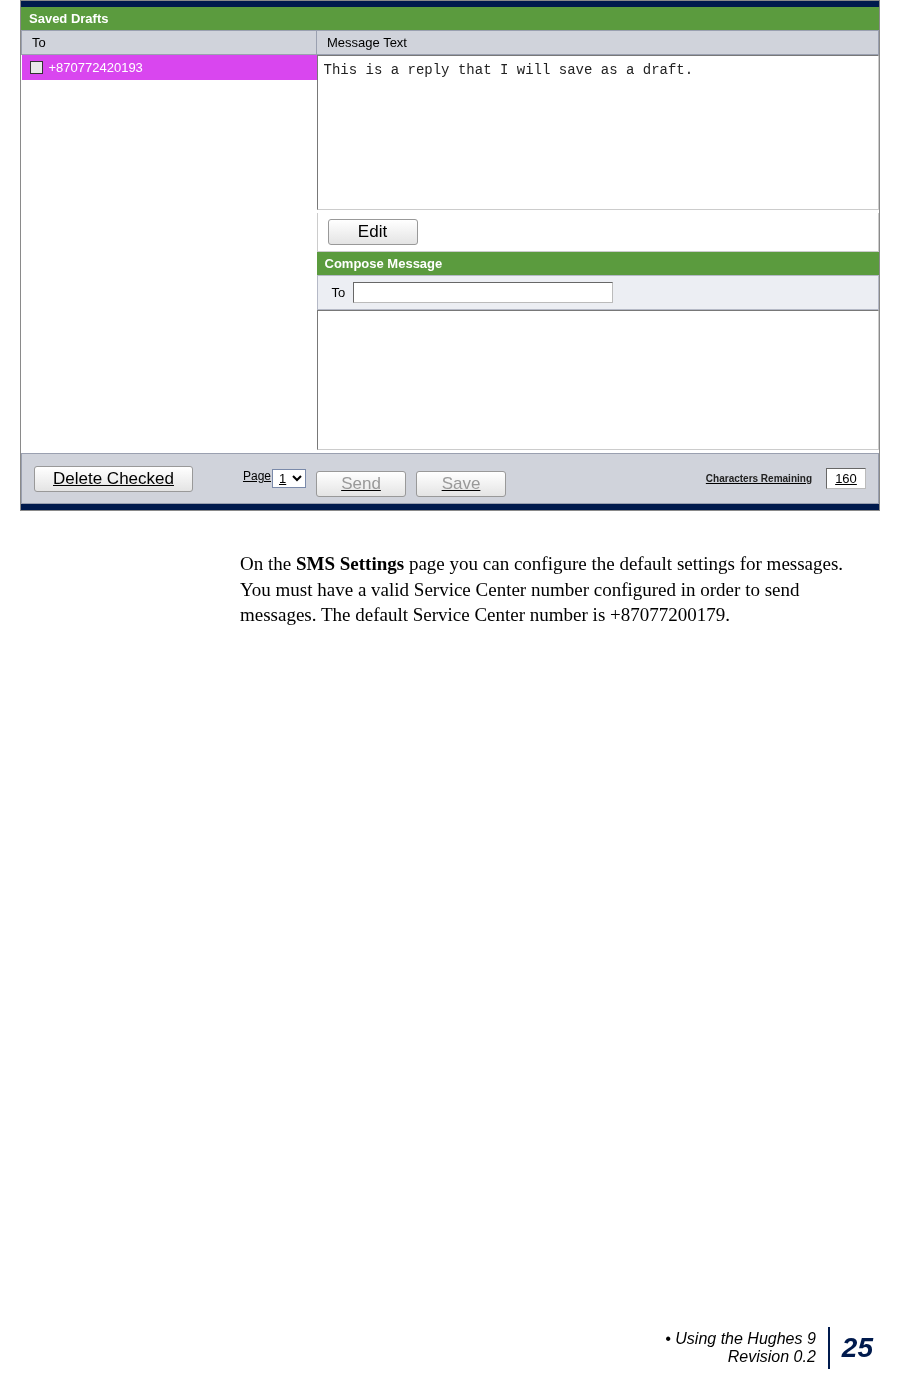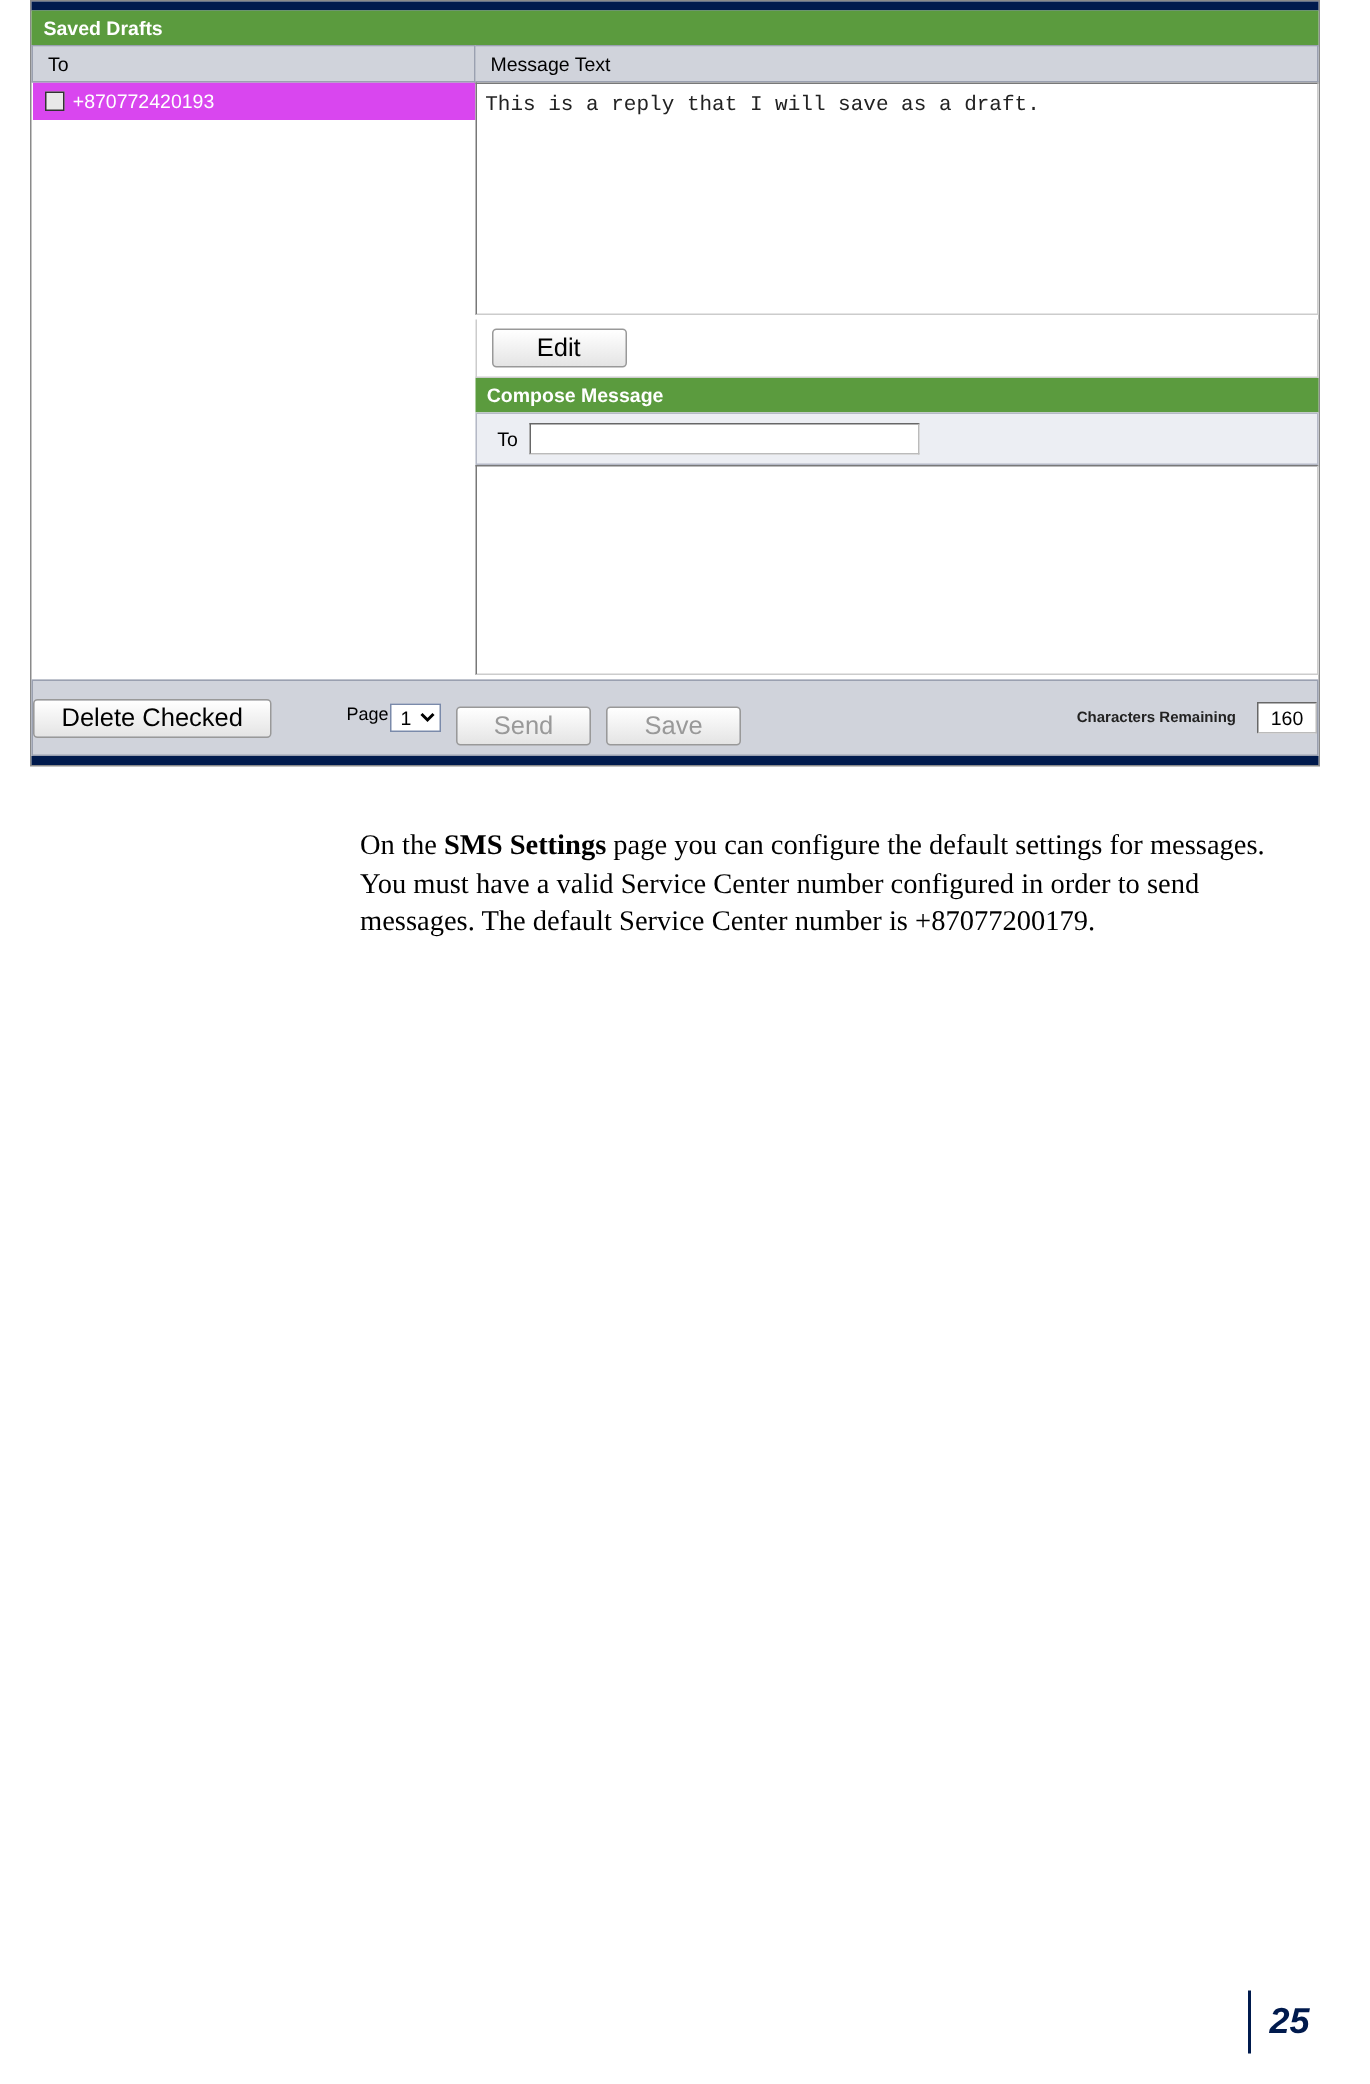--- a/index.html
+++ b/index.html
@@ -15,28 +15,28 @@
     .sel-row { background: #d946ef; color: #fff; }
     .checkbox-cell { display: flex; align-items: center; gap: 6px; }
     .cb { width: 13px; height: 13px; background: #e8e8e8; border: 1px solid #333; display: inline-block; }
     .msg-textarea { width: 100%; height: 155px; font-family: "Courier New", monospace; font-size: 14px; padding: 6px; border: 1px inset #ccc; resize: none; overflow-y: scroll; background:#fff; color:#222; }
     .msg-textarea-compose { width: 100%; height: 140px; font-family: "Courier New", monospace; font-size: 14px; padding: 6px; border: 1px inset #ccc; resize: none; overflow-y: scroll; background:#fff; }
     .btn { font-family: Arial, sans-serif; font-size: 17px; padding: 2px 18px; border: 1px solid #999; border-radius: 3px; background: linear-gradient(#fff,#e4e4e4); cursor: pointer; min-width: 90px; }
     .btn:disabled { color: #999; margin-top: 11px; }
     .edit-row { padding: 6px 10px; background: #fff; border: 1px solid #ccc; border-top: none; }
     .compose-to-row { background: #eceef3; padding: 6px 14px; border: 1px solid #b5b9c6; display: flex; align-items: center; gap: 8px; font-size: 13px; }
     .compose-to-row input { width: 260px; border: 1px inset #bbb; padding: 2px; font-size: 13px; }
-    .bottom-bar { background: #d0d3db; border: 1px solid #9aa0b0; display: flex; align-items: center; gap: 10px; padding: 6px 0; font-size: 13px; }
+    .bottom-bar { background: #d0d3db; border: 1px solid #9aa0b0; display: flex; align-items: center; gap: 10px; padding: 6px 12px; font-size: 13px; text-decoration: underline; }
     .page-label { font-size: 12px; margin-left: 40px; }
     .page-select { font-size: 13px; border: 1px solid #7a8aaa; background: #fff; padding: 0 2px; }
     .chars-input { width: 40px; border: 1px inset #bbb; padding: 2px; text-align: center; font-size: 13px; }
     .footer { position: absolute; bottom: 20px; right: 40px; display: flex; align-items: center; font-style: italic; font-family: Arial, sans-serif; }
     .footer-text { text-align: right; font-size: 16px; color: #000; padding-right: 12px; }
     .footer-divider { width: 2px; height: 42px; background: #001a4d; margin-right: 12px; }
-    .footer-pagenum { font-size: 24px; font-weight: bold; font-style: italic; color: #001a4d; }
+    .footer-pagenum { font-size: 28px; font-weight: bold; font-style: italic; color: #001a4d; }
     .left-col { width: 295px; vertical-align: top; }
     .bullet { font-family: Arial; }
     .chars-label { margin-left: auto; margin-right: 4px; font-size: 10px; font-weight: bold; color: #222; }
   </style>
 </head>
 <body>
 
 <div class="page">
 
 
@@ -89,17 +89,21 @@
       <input class="chars-input" readonly="" value="160" style="">
     </div>
     <div class="bar-blue-thin"></div>
   </div>
 
   <p class="body-text" style="margin-top:40px;">
     <span>On the </span><span class="bold">SMS Settings</span><span> page you can configure the default settings for messages. You must have a valid Service Center number configured in order to send messages.  The default Service Center number is +87077200179.</span>
   </p>
 
   <div class="footer">
+    <div class="footer-text">
+      <div><span class="bullet">•</span><span> Using the Hughes 9</span></div>
+      <div>Revision 0.2</div>
+    </div>
     <div class="footer-divider"></div>
     <div class="footer-pagenum">25</div>
   </div>
 
 </div>
 
 </body></html>

